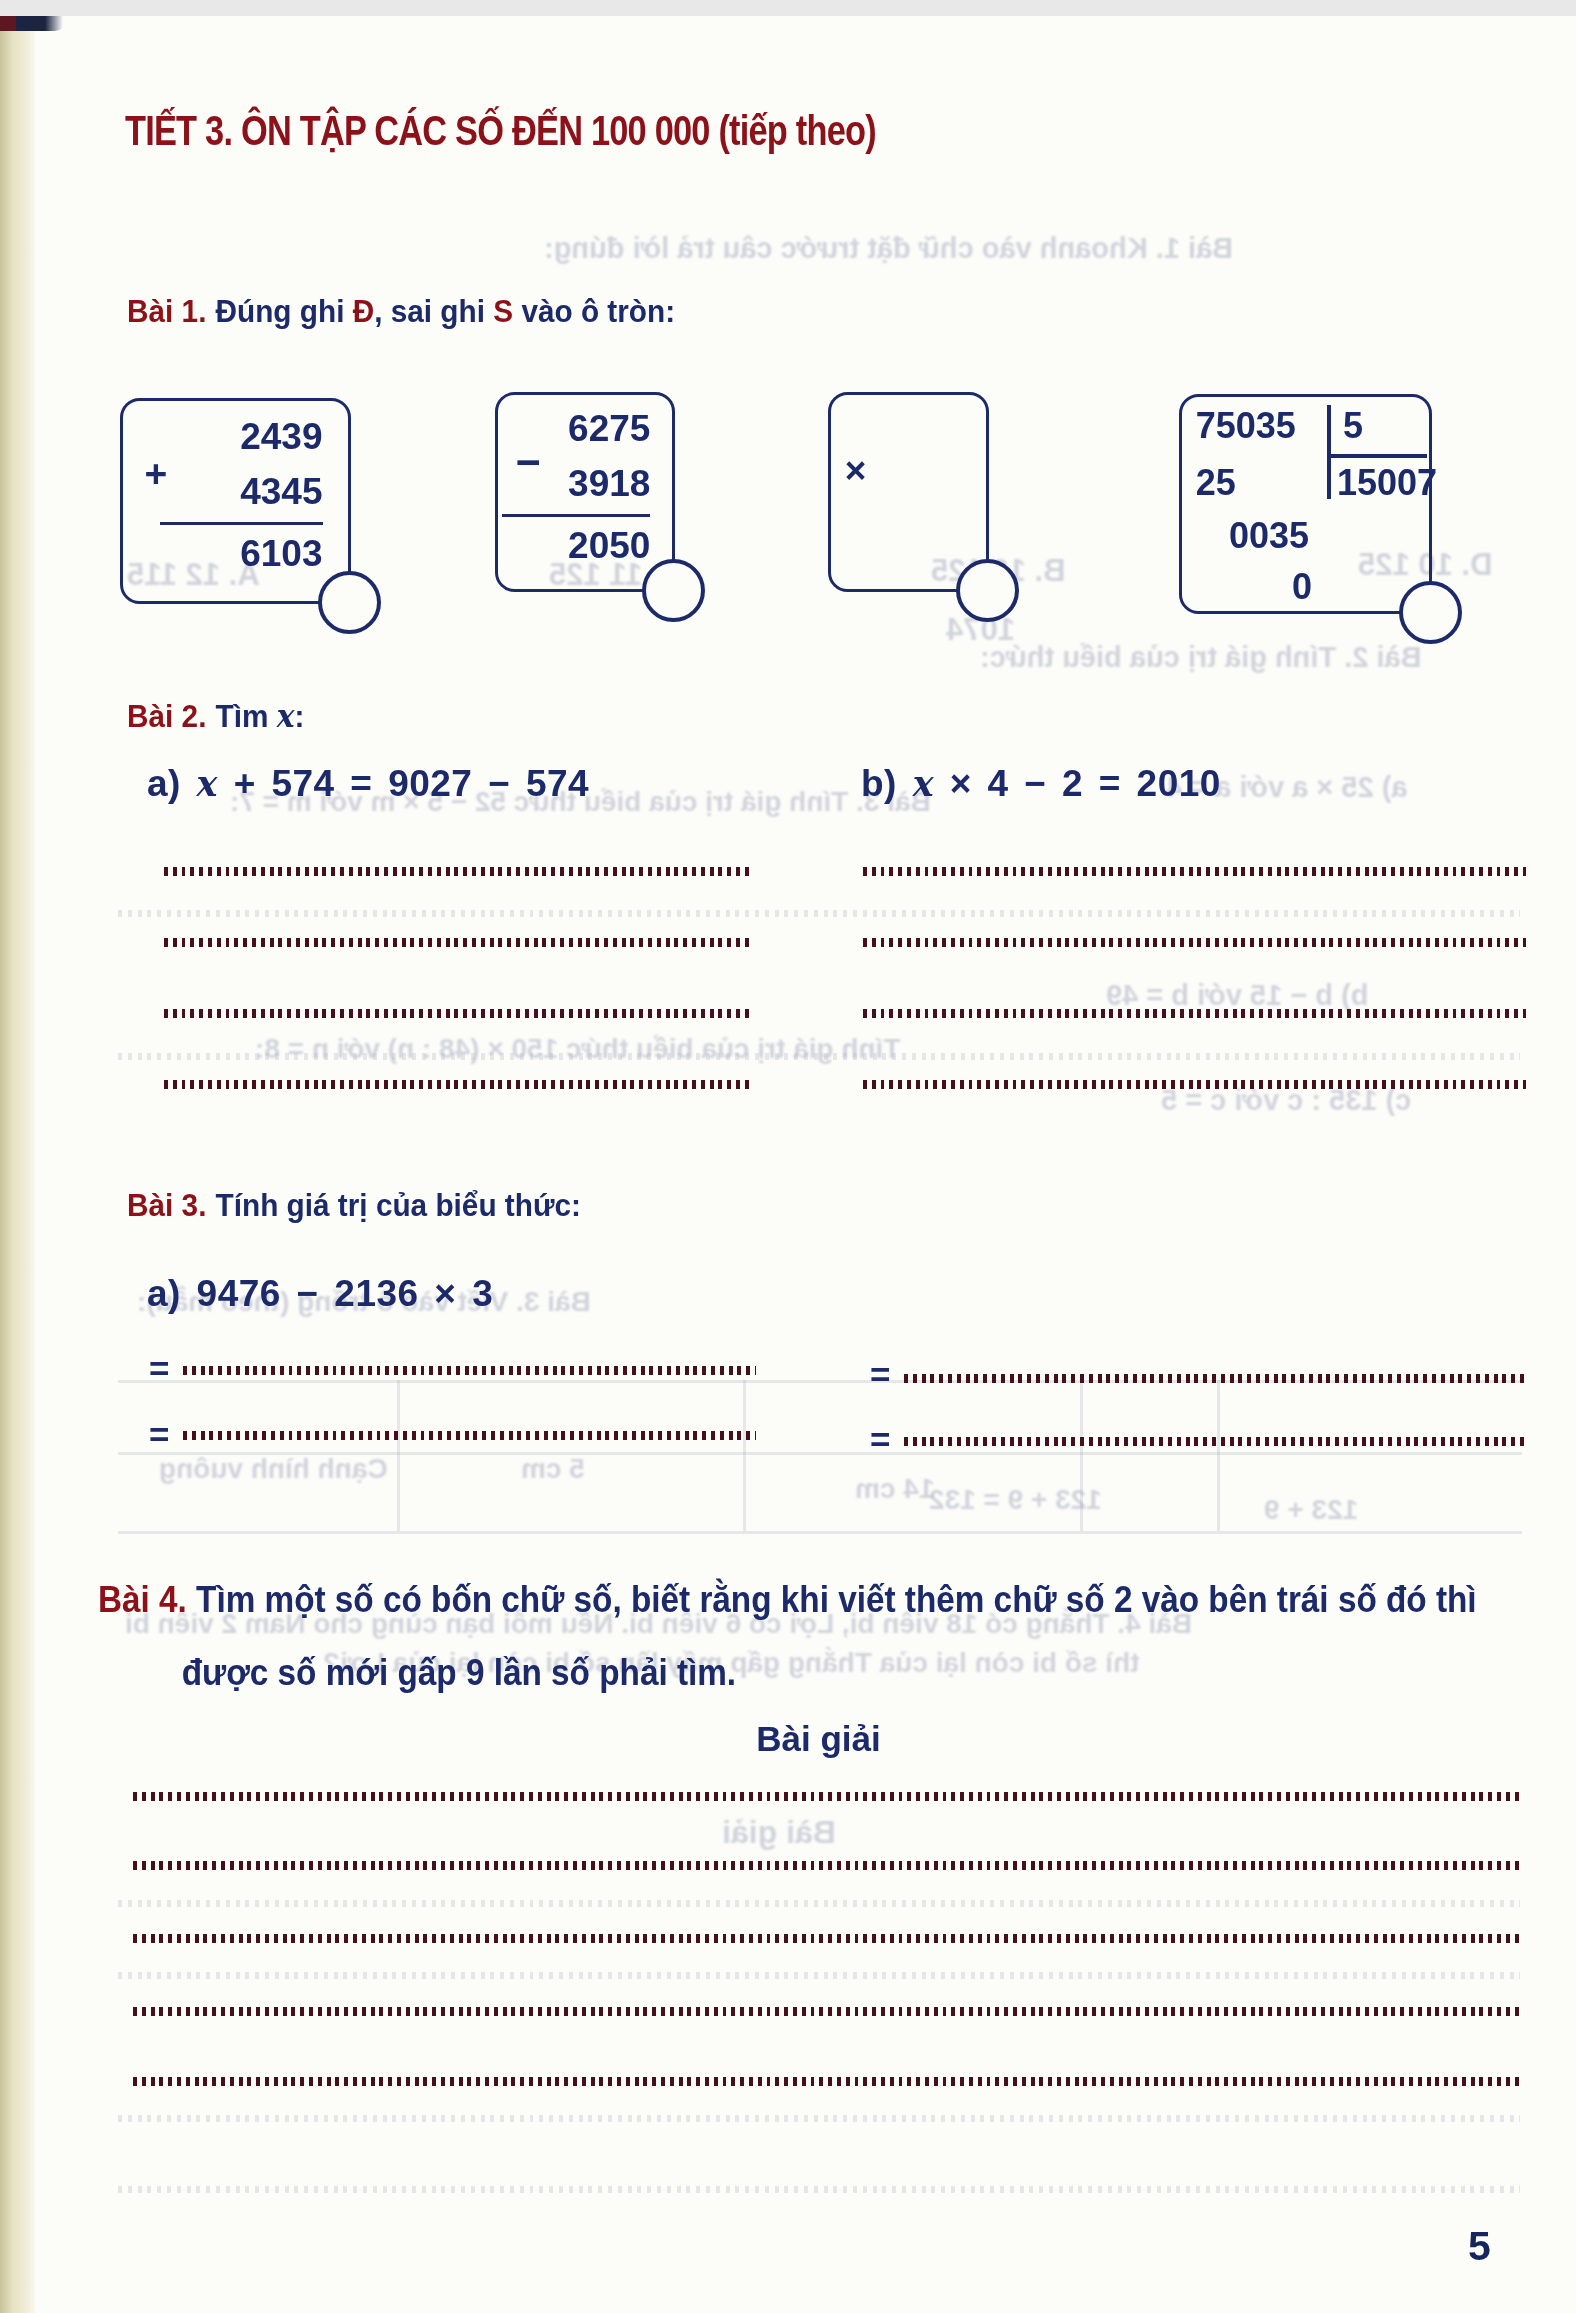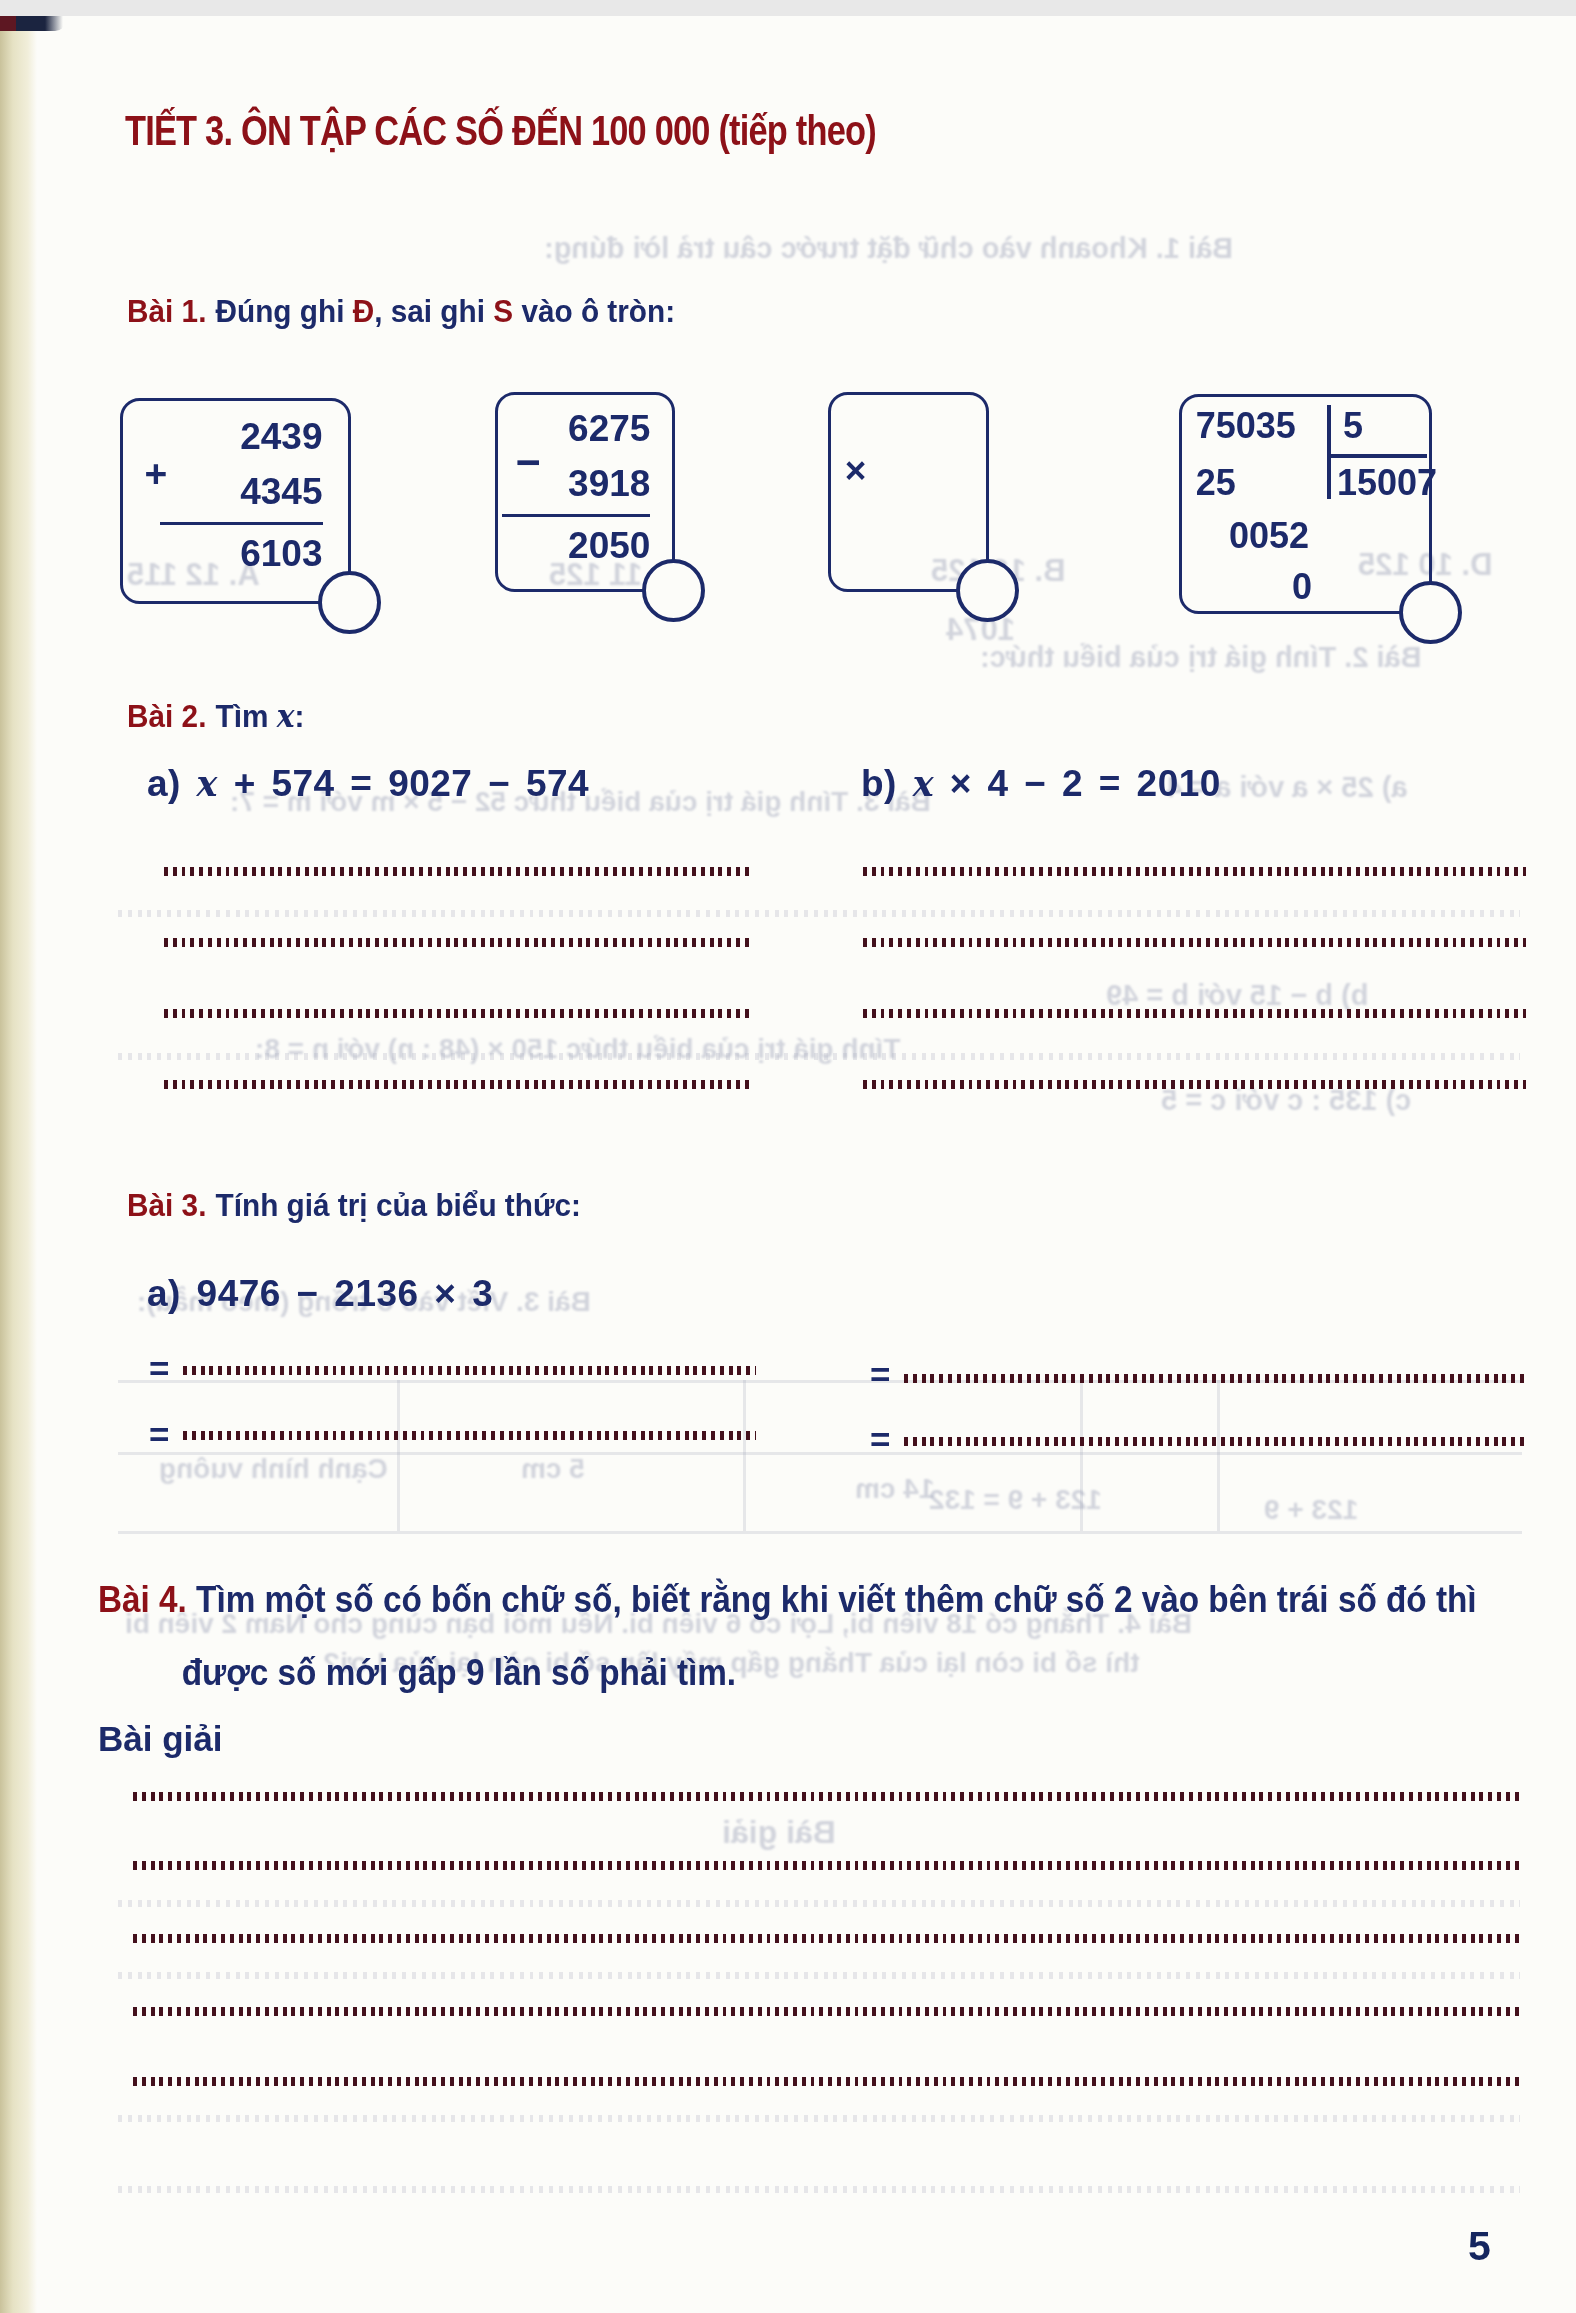--- a/index.html
+++ b/index.html
@@ -42,21 +42,21 @@
   .eqz{position:absolute;font-size:35px;font-weight:bold;color:var(--navy);}
   
   .dots{position:absolute;height:8.8px;
     background-image:repeating-linear-gradient(90deg,var(--dots) 0 3.9px,transparent 3.9px 8.8px);}
   
   .b4text{position:absolute;left:98px;top:1547px;width:1598px;font-size:37px;
     font-weight:bold;color:var(--navy);line-height:73px;
     padding-left:93px;text-indent:-93px;box-sizing:border-box;
     transform:scaleX(.9);transform-origin:left top;}
   .b4text .lbl{color:var(--red);}
-  .solhead{position:absolute;left:98px;top:1703px;width:1441px;text-align:left;
+  .solhead{position:absolute;left:98px;top:1703px;width:1441px;text-align:center;
     font-size:35px;font-weight:bold;color:var(--navy);}
   .pagenum{position:absolute;left:1468px;top:2207px;font-size:41px;font-weight:bold;color:#15265f;}
   
   .ghost{position:absolute;color:#8d93ad;opacity:.38;filter:blur(1.1px);
     transform:scaleX(-1);font-weight:bold;white-space:nowrap;}
   .gdots{position:absolute;height:6.9px;opacity:.3;filter:blur(0.6px);
     background-image:repeating-linear-gradient(90deg,#b4b7c6 0 3.9px,transparent 3.9px 9.8px);}
   .gline{position:absolute;background:#9aa0b5;opacity:.22;filter:blur(0.6px);}
 </style>
 </head>
@@ -139,21 +139,21 @@
     <div class="circle"></div>
   </div>
 
   <div class="vbox" style="left:1179px;top:378px;width:253px;height:220px">
     <span class="dnum" style="left:13.7px;top:7.8px">75035</span>
     <div class="dline" style="left:145px;top:7.8px;width:3.9px;height:94px"></div>
     <span class="dnum" style="left:161px;top:7.8px">5</span>
     <div class="dline" style="left:145px;top:57px;width:100px;height:3.9px"></div>
     <span class="dnum" style="left:155px;top:65px">15007</span>
     <span class="dnum" style="left:13.7px;top:65px">25</span>
-    <span class="dnum" style="left:47px;top:118px">0052</span>
+    <span class="dnum" style="left:47px;top:118px">0035</span>
     <span class="dnum" style="left:110px;top:169px">0</span>
     <div class="circle"></div>
   </div>
 
   <div class="exhead" style="left:127px;top:681px">
     <span class="lbl">Bài 2.</span><span>Tìm </span><span class="var">x</span><span>:</span>
   </div>
   <div class="eq" style="left:147px;top:747px">
     <span>a)</span> <span class="var">x</span><span> + 574 = 9027 − 574</span>
   </div>

